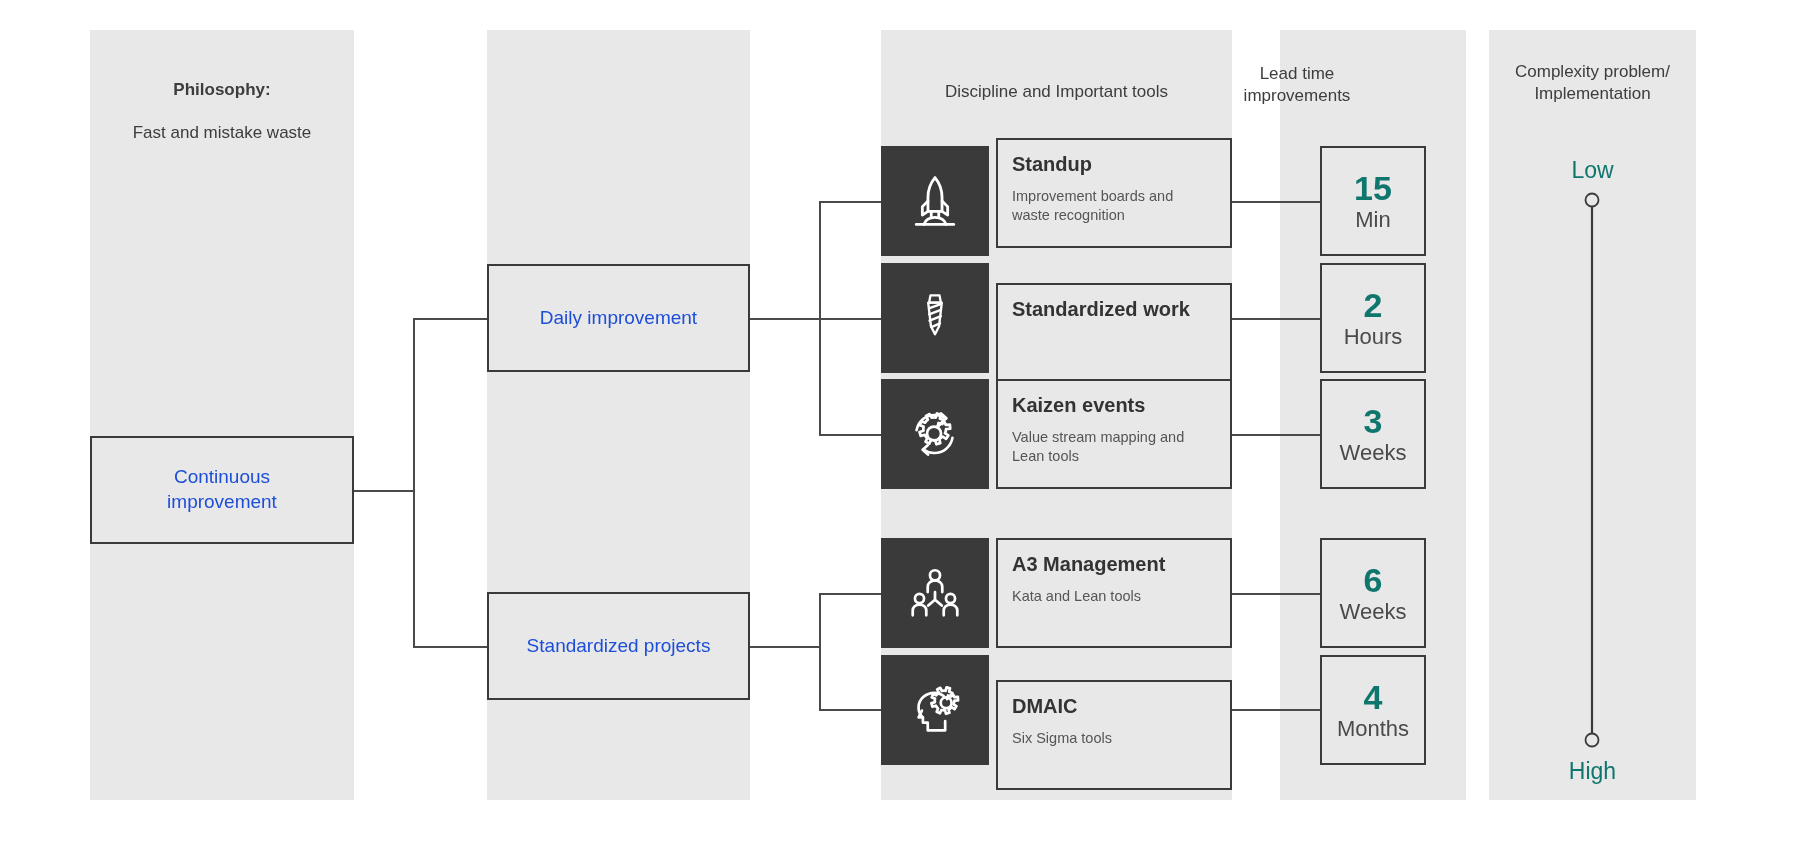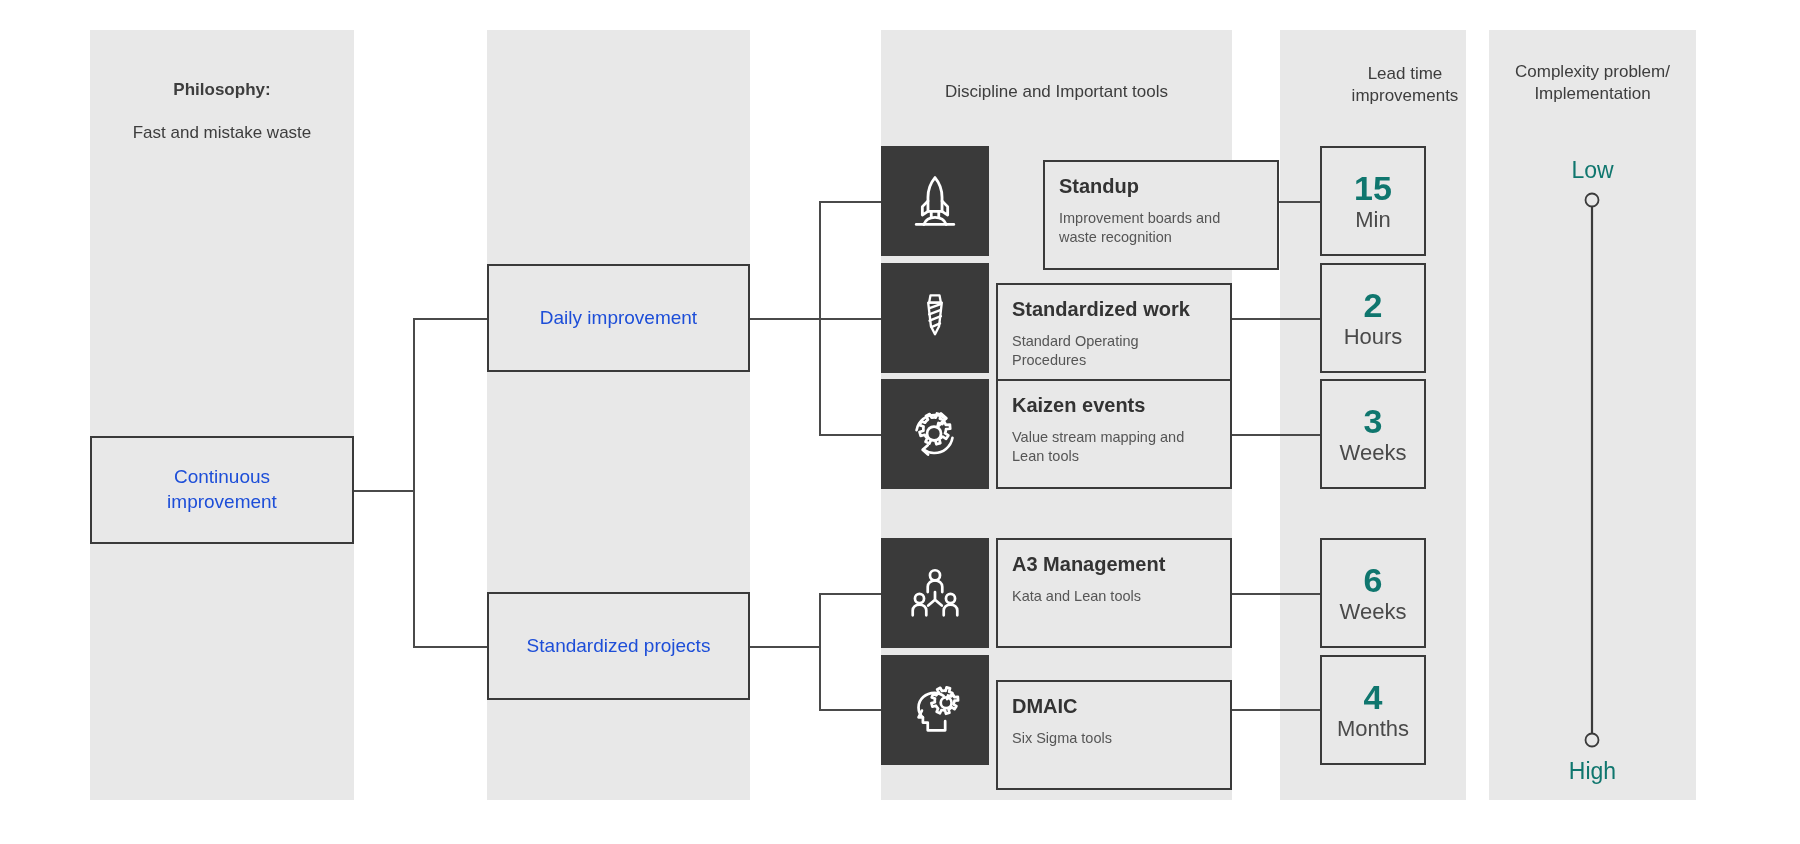--- a/index.html
+++ b/index.html
@@ -142,21 +142,21 @@
   <div class="col-title" style="left:90px; top:58px; width:264px;">
     <div class="strong">Philosophy:</div>
     <div>Fast and mistake waste</div>
   </div>
 
 
   <div class="col-title" style="left:881px; top:60px; width:351px;">
     <div>Discipline and Important tools</div>
   </div>
 
-  <div class="col-title" style="left:1324px; top:42px; width:162px;">
+  <div class="col-title" style="left:1216px; top:42px; width:162px;">
     <div>Lead time
 improvements</div>
   </div>
 
   <div class="col-title" style="left:1489px; top:40px; width:207px;">
     <div>Complexity problem/
 Implementation</div>
   </div>
 
   <div class="connector h" style="left:352px; top:490px; width:62px;"></div>
@@ -196,41 +196,39 @@
   <div class="icon-tile" style="left:881px; top:146px; width:108px; height:110px;">
     <svg width="60" height="60" viewBox="0 0 64 64" fill="none" stroke="#ffffff" stroke-width="3" stroke-linecap="round" stroke-linejoin="round">
       <path d="M32 7c5 6 7.5 13 7.5 21v15h-15V28C24.5 20 27 13 32 7z"></path>
       <path d="M24.5 32l-6 6v9l6-4"></path>
       <path d="M39.5 32l6 6v9l-6-4"></path>
       <path d="M28 43v6M36 43v6"></path>
       <path d="M20 57c1.8-4.6 6.5-7.5 12-7.5S42.2 52.4 44 57"></path>
       <path d="M12 57h40"></path>
     </svg>
   </div>
-  <div class="tool-card" style="left:996px; top:160px; width:236px; height:110px;margin-left:47px;">
+  <div class="tool-card" style="left:996px; top:138px; width:236px; height:110px;">
     <div class="tool-title">Standup</div>
     <div class="tool-sub">Improvement boards and
 waste recognition</div>
   </div>
   <div class="lead-box" style="left:1320px; top:146px; width:106px; height:110px;">
     <div class="lead-value">15</div>
     <div class="lead-unit">Min</div>
   </div>
 
   <div class="icon-tile" style="left:881px; top:263px; width:108px; height:110px;">
     <svg width="58" height="58" viewBox="0 0 64 64" fill="none" stroke="#ffffff" stroke-width="2.6" stroke-linecap="round" stroke-linejoin="round">
       <path d="M27 7h10l1.5 8h-13z"></path>
       <path d="M24.5 15h15l-3 26 -4.5 9 -4.5-9z"></path>
       <path d="M26 21l11.5-4M25.5 28l13-5M26 35l12.5-5M28 42l9.5-4"></path>
     </svg>
   </div>
   <div class="tool-card" style="left:996px; top:263px; width:236px; height:110px;margin-top:20px;">
     <div class="tool-title">Standardized work</div>
-    <div class="tool-sub">Standard Operating
-Procedures</div>
   </div>
   <div class="lead-box" style="left:1320px; top:263px; width:106px; height:110px;">
     <div class="lead-value">2</div>
     <div class="lead-unit">Hours</div>
   </div>
 
   <div class="icon-tile" style="left:881px; top:379px; width:108px; height:110px;">
     <svg width="62" height="62" viewBox="0 0 64 64" fill="none" stroke="#ffffff" stroke-width="2.8" stroke-linecap="round" stroke-linejoin="round">
       <path d="M35.5 25.8l1.1-4.2 4 1.1 1.3-4.1-3.9-1.4 1.1-4.2-4.1-1.2-1.1 4.2c-1.5-.2-3-.1-4.4.2l-2-3.8-3.8 2 2 3.8c-1.2.9-2.2 1.9-3 3.1l-3.9-1.4-1.5 4 3.9 1.4c-.3 1.4-.3 2.9-.1 4.4l-4.1 1.2 1.2 4.1 4.1-1.2c.7 1.3 1.6 2.4 2.7 3.4l-1.8 3.9 3.9 1.8 1.8-3.9c1.4.4 2.9.5 4.4.4l1.1 4.2 4.1-1.2-1.1-4.2c1.3-.6 2.5-1.5 3.6-2.5l3.5 2.3 2.3-3.5-3.5-2.3c.6-1.3 1-2.8 1.1-4.3l4.3-.3-.3-4.3-4.3.3c-.4-1.4-1.1-2.8-2-3.9z" transform="translate(-1,-1)"></path>
       <circle cx="31" cy="31.5" r="7.2"></circle>

